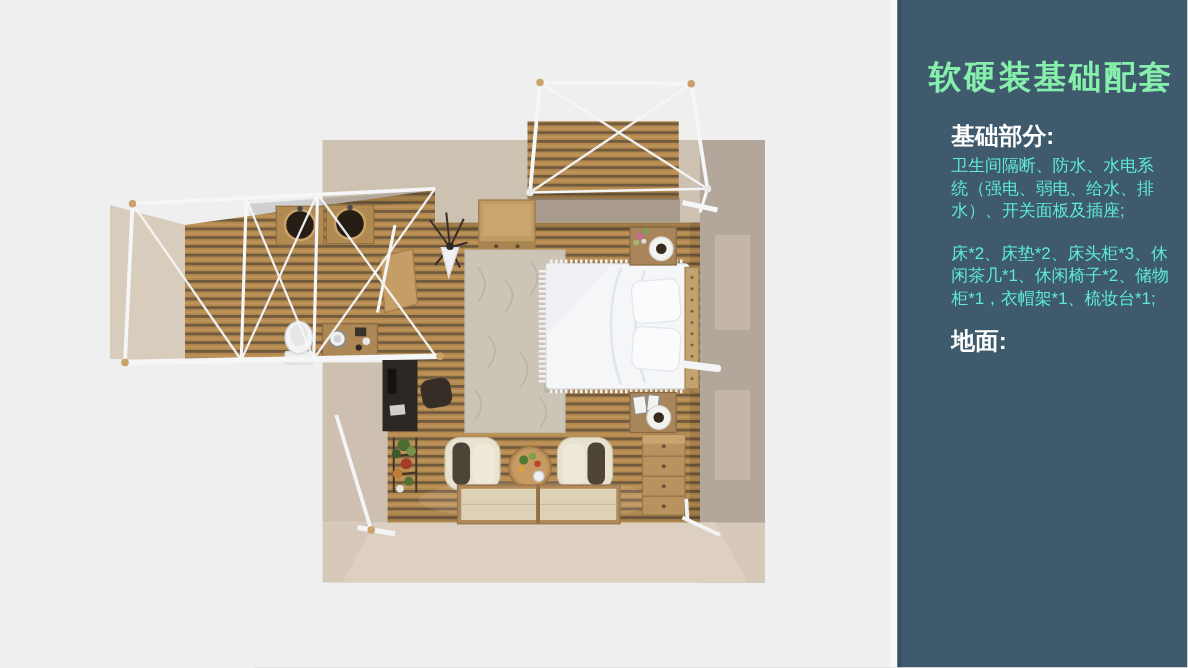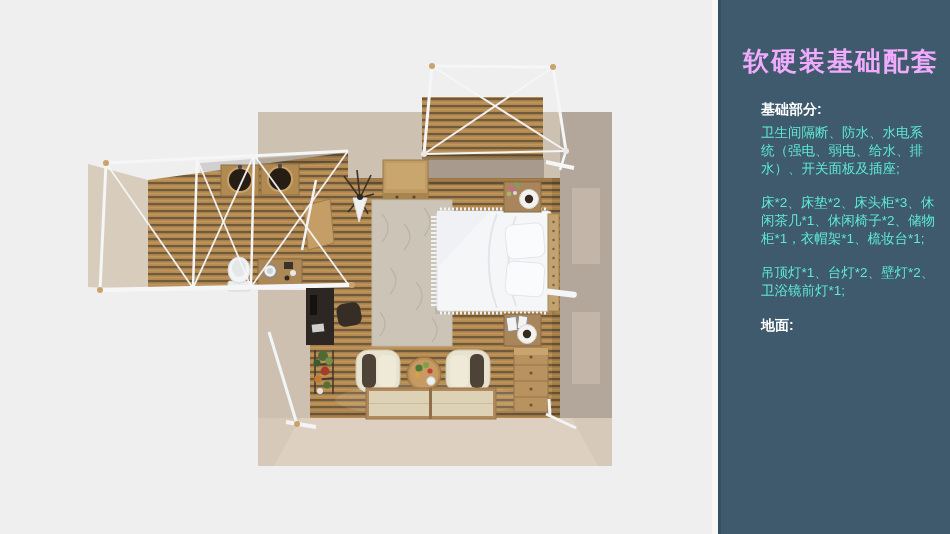--- a/index.html
+++ b/index.html
@@ -7,25 +7,25 @@
   .plan-area{position:absolute;left:0;top:0;width:718px;height:534px;}
   .plan-area svg{display:block;}
   .gap-strip{position:absolute;left:712px;top:0;width:6px;height:534px;background:#f7f7f8;}
   .sidebar{
     position:absolute;left:718px;top:0;width:232px;height:534px;
     background:#3e5a6c;color:#ffffff;box-sizing:border-box;
     padding:46px 14px 0 22px;border-left:3px solid #35505f;
   }
   .sidebar h1{
     margin:0;font-size:26px;line-height:30px;font-weight:bold;
-    letter-spacing:2px;color:#f0abfc;white-space:nowrap;text-align:center;
+    letter-spacing:2px;color:#86efac;white-space:nowrap;text-align:center;
   }
   .sections{margin:24px 0 0 18px;}
   .sec{margin:0 0 16px 0;}
-  .sec h2{margin:0 0 5px 0;font-size:14px;line-height:19px;font-weight:bold;color:#ffffff;}
+  .sec h2{margin:0 0 5px 0;font-size:19px;line-height:19px;font-weight:bold;color:#ffffff;}
   .sec p{margin:0;font-size:13.5px;line-height:18px;color:#5eead4;}
 </style>
 </head>
 <body>
 
 <div class="canvas">
 
   <div class="plan-area">
     <svg width="718" height="534" viewBox="0 0 718 534">
       <defs>
@@ -287,21 +287,20 @@
     <h1>软硬装基础配套</h1>
     <div class="sections">
       <section class="sec">
         <h2>基础部分:</h2>
         <p>卫生间隔断、防水、水电系统（强电、弱电、给水、排水）、开关面板及插座;</p>
       </section>
       <section class="sec">
         <p>床*2、床垫*2、床头柜*3、休闲茶几*1、休闲椅子*2、储物柜*1，衣帽架*1、梳妆台*1;</p>
       </section>
       <section class="sec">
-        <p>吊顶灯*1、台灯*2、壁灯*2、卫浴镜前灯*1;</p>
       </section>
       <section class="sec">
       </section>
       <section class="sec">
         <h2>地面:</h2>
       </section>
     </div>
   </aside>
 
 </div>

